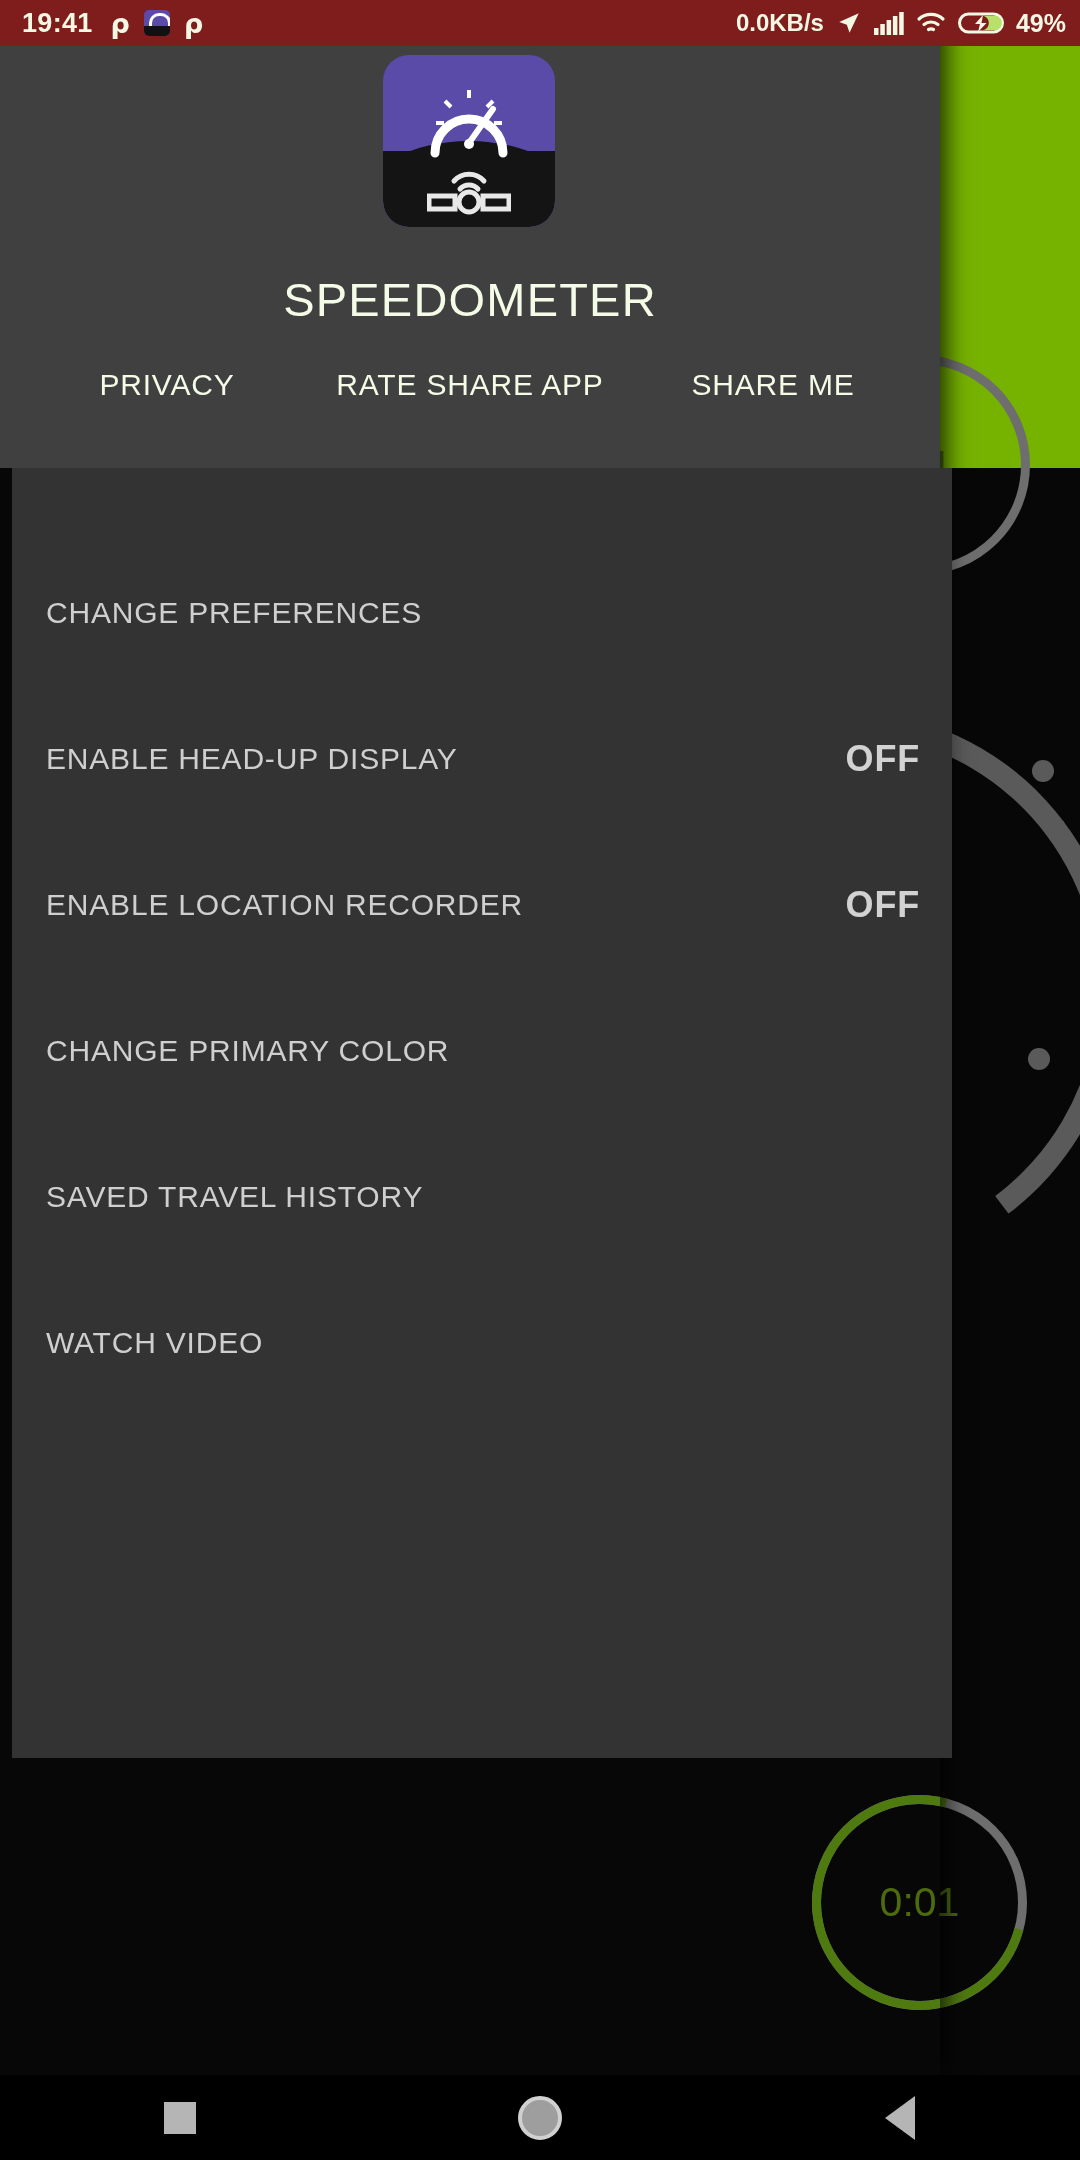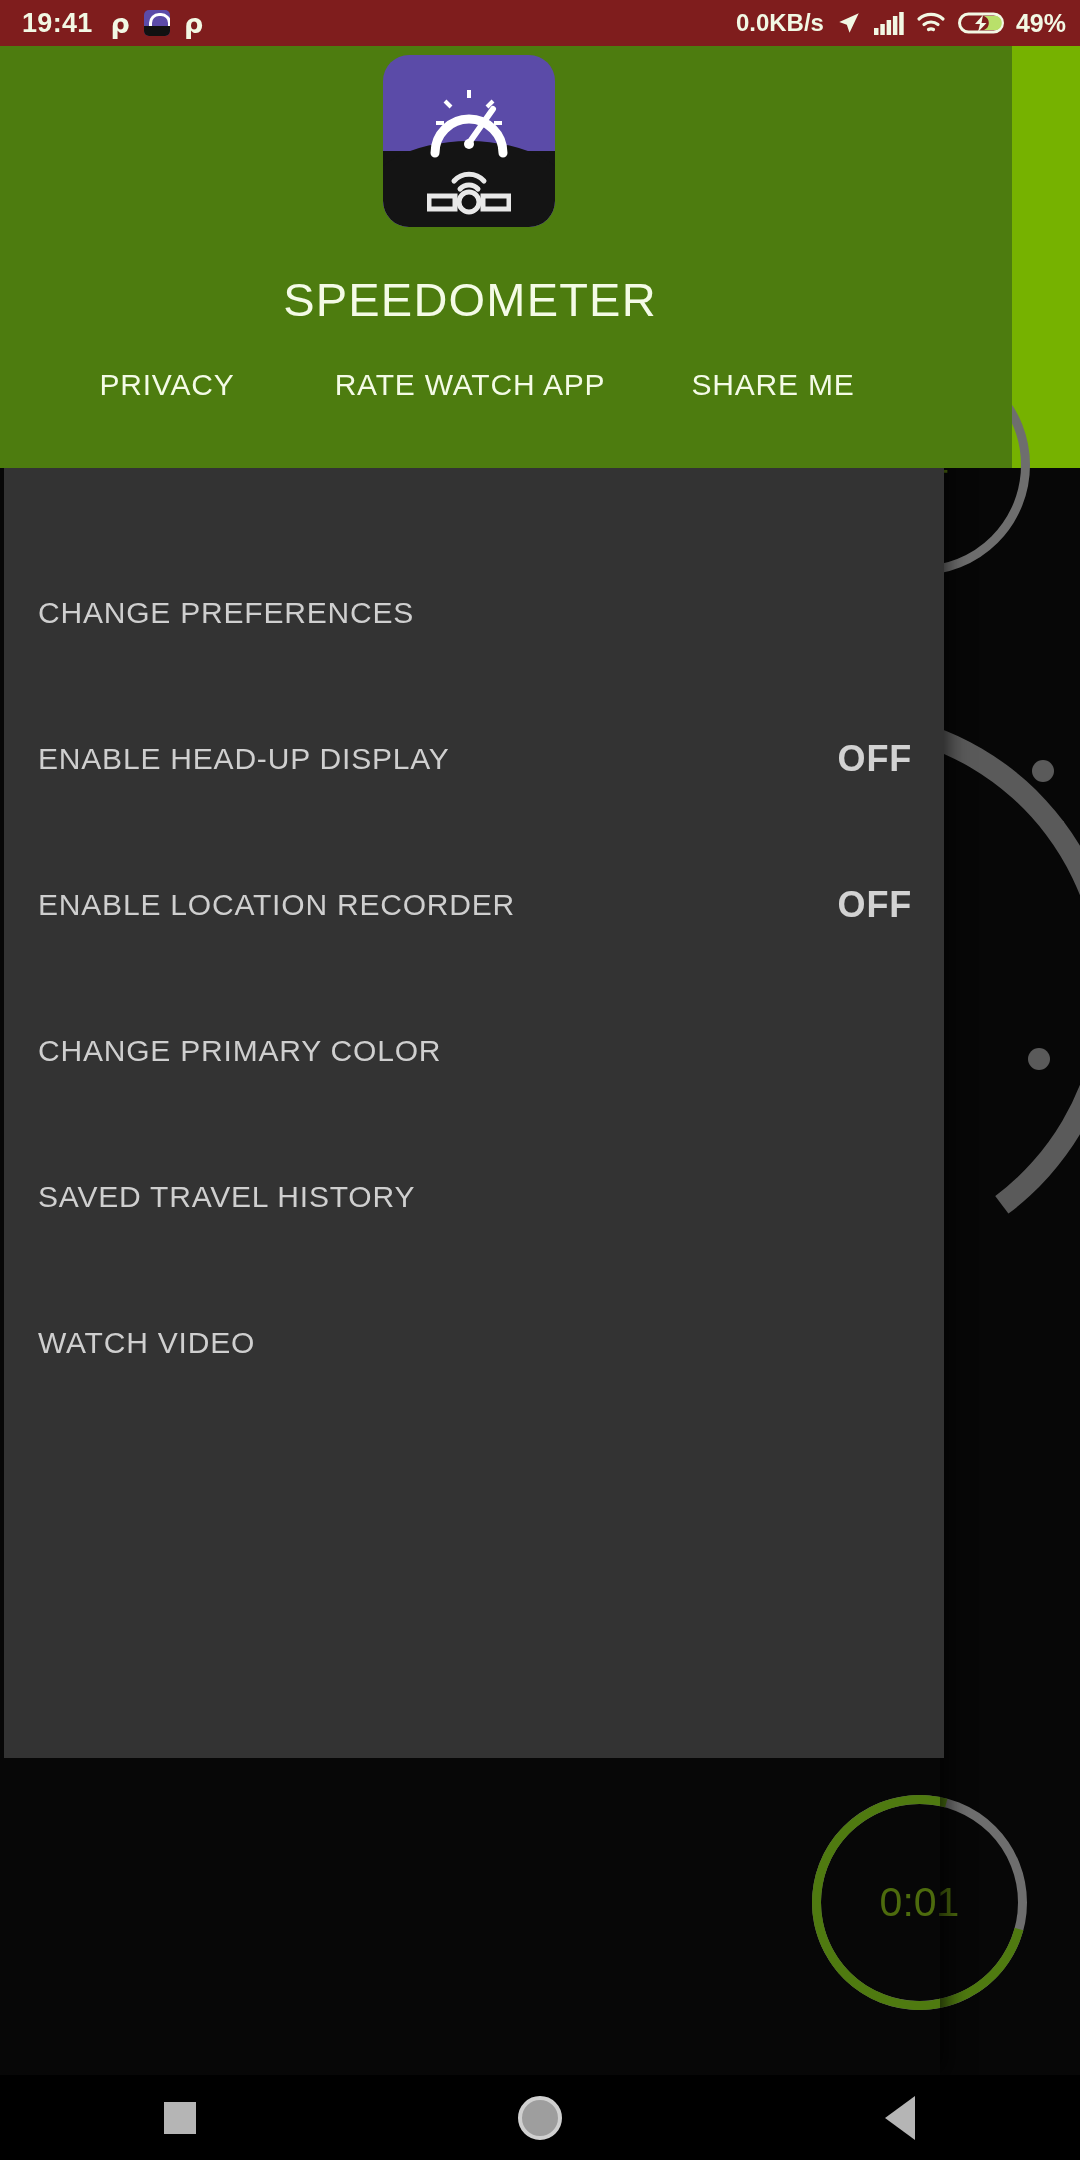--- a/index.html
+++ b/index.html
@@ -77,22 +77,22 @@
     background:#111;
   }
 
   
   #drawer {
     position:absolute; left:0; top:0; width:940px; height:2075px;
     z-index:20;
     box-shadow:6px 0 22px rgba(0,0,0,0.75);
   }
   #drawer-head {
-    position:absolute; left:0; top:0; width:1012px; height:468px;
-    background:#4d7c0f;
+    position:absolute; left:0; top:0; width:940px; height:468px;
+    background:#404040;
   }
   #app-icon {
     position:absolute; left:383px; top:55px; width:172px; height:172px;
     border-radius:26px; background:#5b4ba8; overflow:hidden;
   }
   #app-icon .bottomhalf {
     position:absolute; left:0; bottom:0; width:172px; height:76px;
     background:#141414; border-radius:0 0 26px 26px;
   }
   #app-icon .curve {
@@ -117,21 +117,21 @@
   #head-links .lnk {
     font-size:30px; letter-spacing:0.8px;
     padding:6px 0;
   }
   #head-links .lnk:nth-child(1){ width:300px; text-align:center; }
   #head-links .lnk:nth-child(2){ width:290px; text-align:center; }
   #head-links .lnk:nth-child(3){ width:300px; text-align:center; }
 
   
   #drawer-body {
-    position:absolute; left:4px; top:468px; width:940px; height:1290px;
+    position:absolute; left:12px; top:468px; width:940px; height:1290px;
     background:#333333;
     padding-top:72px;
   }
   .menu-item {
     height:146px; display:flex; align-items:center;
     padding:0 32px 0 34px;
     color:#cfcfcf;
   }
   .menu-item .mlabel { font-size:30px; letter-spacing:0.8px; }
   .menu-item .mvalue {
@@ -207,21 +207,21 @@
           <circle cx="42" cy="35" r="10" fill="none" stroke="#e8e8e8" stroke-width="5"></circle>
           <rect x="2" y="29" width="26" height="13" fill="none" stroke="#e8e8e8" stroke-width="5"></rect>
           <rect x="56" y="29" width="26" height="13" fill="none" stroke="#e8e8e8" stroke-width="5"></rect>
         </svg>
       </div>
 
       <div id="app-title">SPEEDOMETER</div>
 
       <div id="head-links">
         <div class="lnk">PRIVACY</div>
-        <div class="lnk">RATE WATCH APP</div>
+        <div class="lnk">RATE SHARE APP</div>
         <div class="lnk">SHARE ME</div>
       </div>
     </div>
 
     <div id="drawer-body">
 
       <div class="menu-item">
         <span class="mlabel">CHANGE PREFERENCES</span>
         <span class="mvalue"></span>
       </div>

